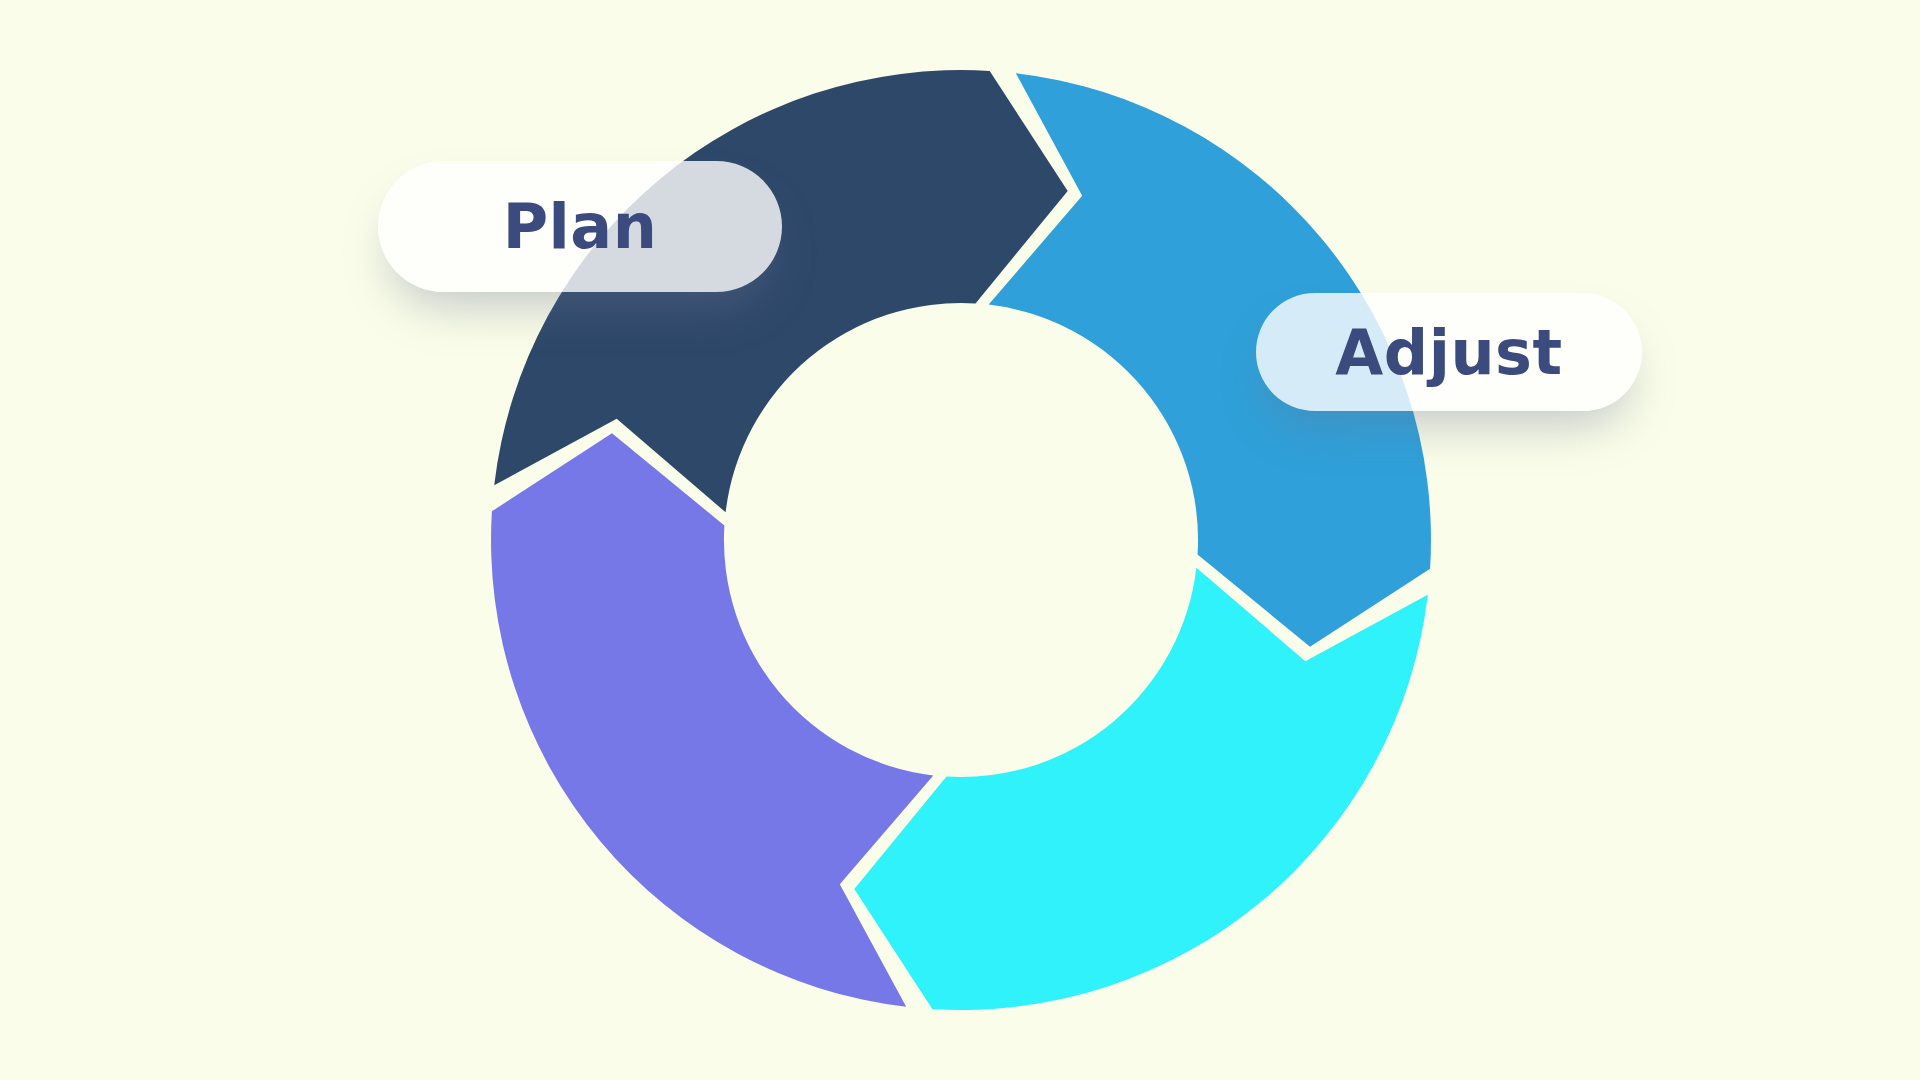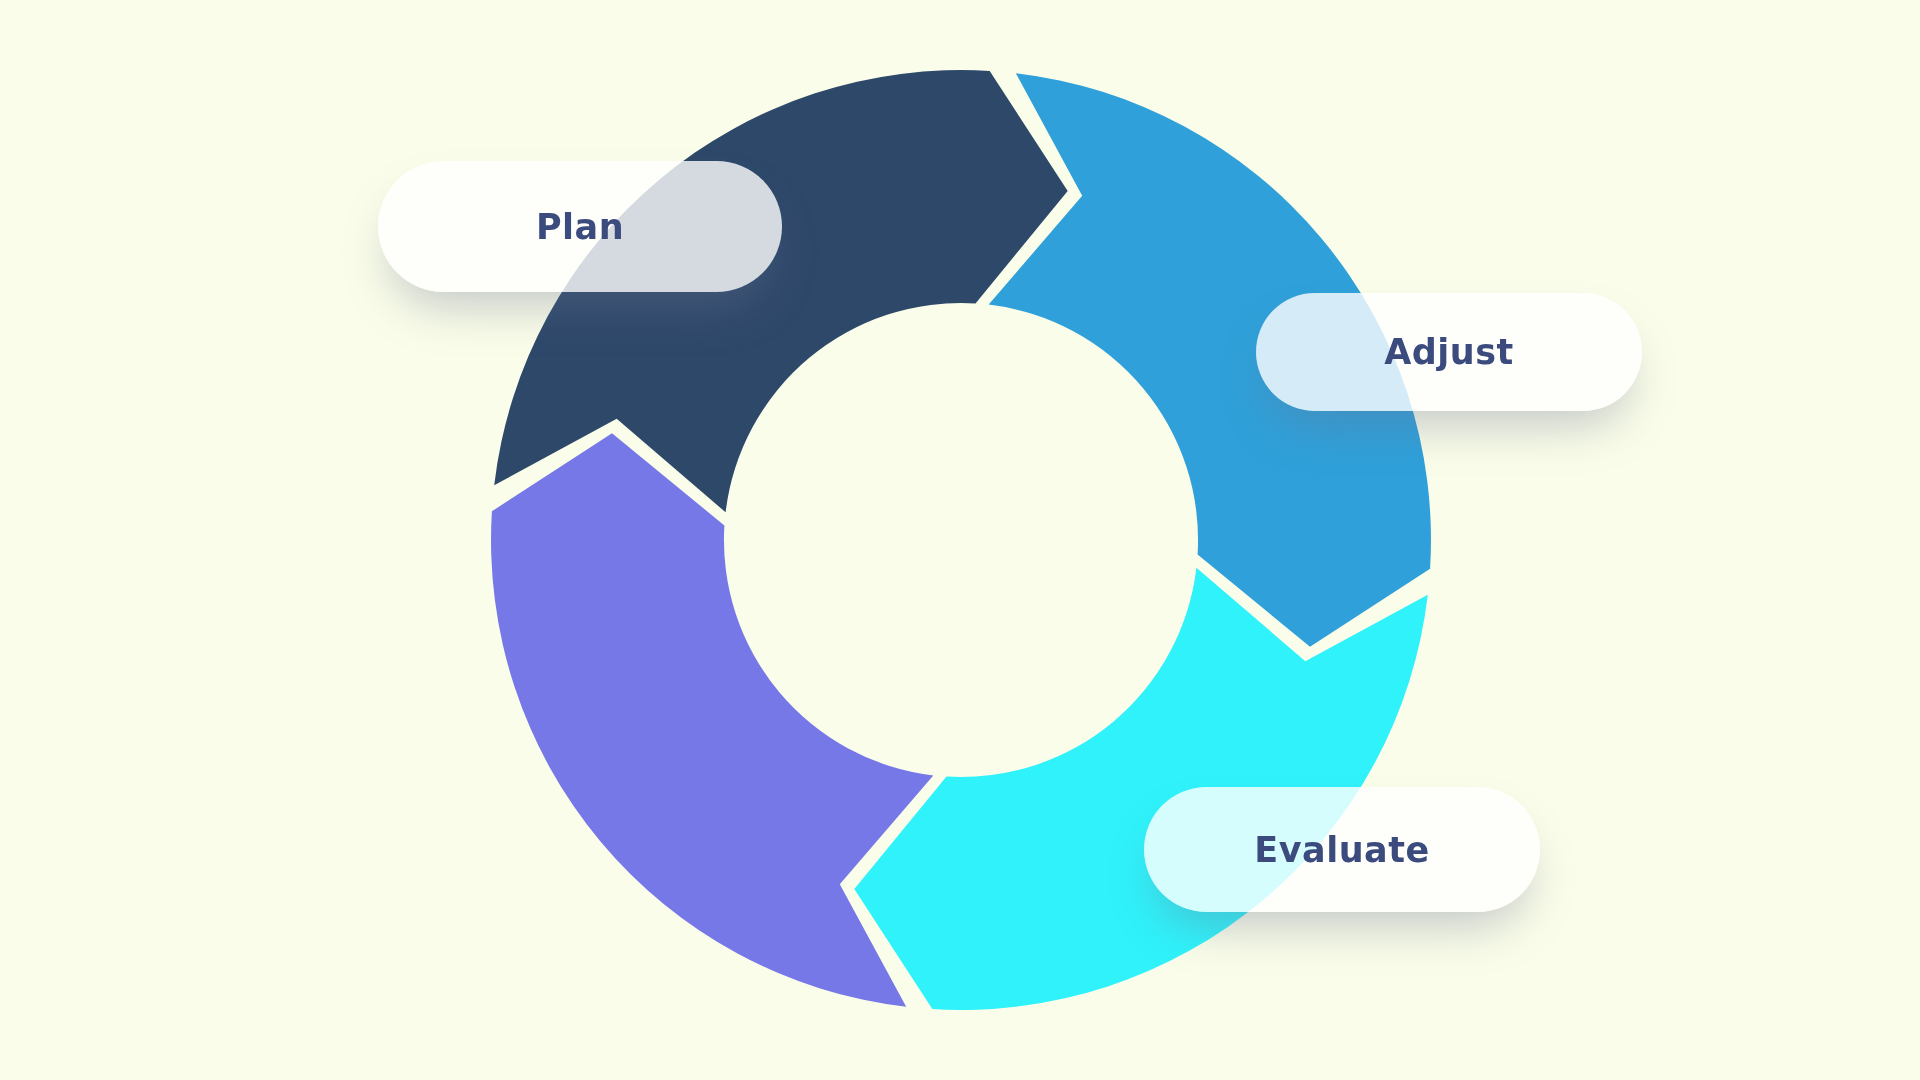--- a/index.html
+++ b/index.html
@@ -28,21 +28,21 @@
   }
 
   .pill {
     position: absolute;
     background: rgba(255, 255, 255, 0.80);
     border-radius: 999px;
     display: flex;
     align-items: center;
     justify-content: center;
     color: #3b4b7d;
-    font-size: 35px;
+    font-size: 62px;
     font-weight: bold;
     letter-spacing: 0.5px;
     box-shadow: 0 26px 48px -14px rgba(105, 115, 145, 0.40);
   }
 
   #pill-plan     { left: 378px;  top: 161px; width: 404px; height: 131px; }
   #pill-monitor  { left: 1256px; top: 293px; width: 386px; height: 118px; }
   #pill-evaluate { left: 1144px; top: 787px; width: 396px; height: 125px; }
   #pill-adjust   { left: 322px;  top: 687px; width: 403px; height: 131px; }
 </style>
@@ -70,18 +70,15 @@
   </svg>
 
   <div class="pill" id="pill-plan">
     <span>Plan</span>
   </div>
 
   <div class="pill" id="pill-monitor">
     <span>Adjust</span>
   </div>
 
-  <div class="pill" id="pill-evaluate">
-    <span>Evaluate</span>
-  </div>
 
 
 </div>
 
 </body></html>

